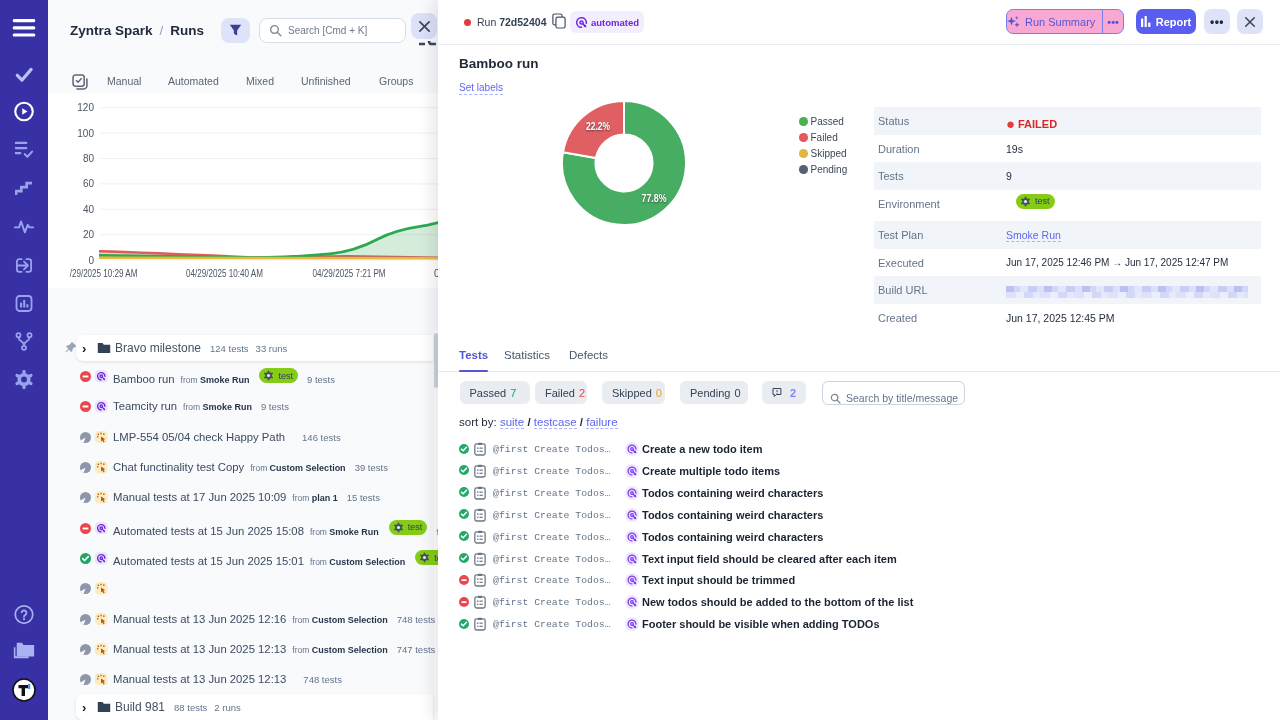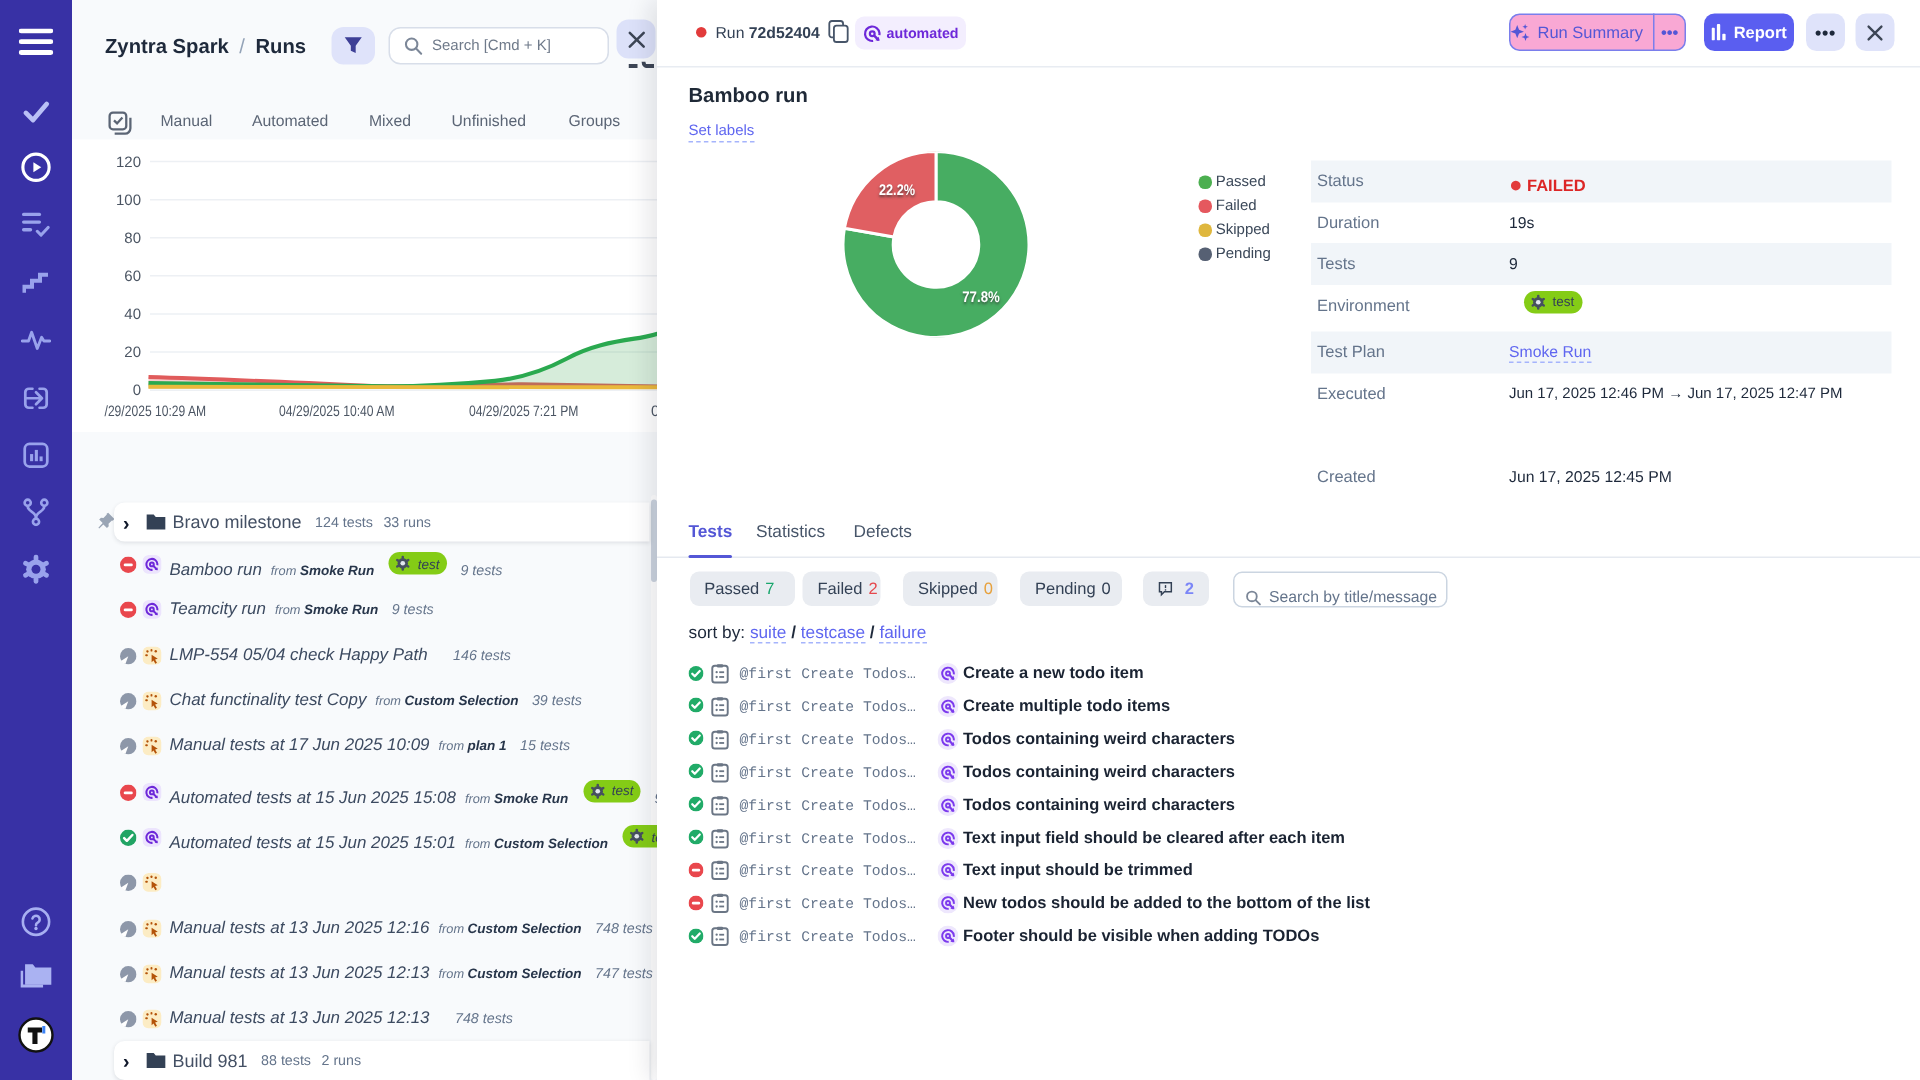--- a/index.html
+++ b/index.html
@@ -22,21 +22,21 @@
 #chartwrap { position:absolute; left:0px; top:93px; width:392px; height:195px; background:#fff; }
 
 .gcard { position:absolute; left:28px; width:357px; height:26px; background:#fff; border-radius:7px 0 0 7px; box-shadow:0 1px 3px rgba(30,41,59,.12); display:flex; align-items:center; }
 .gcard .chev { font-size:13px; color:#0f172a; font-weight:700; margin:0 0 0 6px; width:9px; }
 .gcard .gtitle { font-size:12px; color:#445064; font-weight:500; margin-left:4px;text-align:right; }
 .gcard .gmeta { font-size:9.5px; color:#64748b; margin-left:9px; }
 .gcard .gmeta b { font-weight:400; margin-right:7px; }
 .runrow { position:absolute; left:0; width:392px; height:30px; }
 .runrow .st { position:absolute; left:32px; top:10px; }
 .runrow .ty { position:absolute; left:47px; top:9px; width:12.5px; height:12.5px; border-radius:4px; }
-.runrow .rt { position:absolute; left:65px; top:9px; font-size:11.3px; color:#3c4a60; white-space:nowrap;font-style:italic; }
+.runrow .rt { position:absolute; left:65px; top:9px; font-size:11.3px; color:#3c4a60; white-space:nowrap; }
 .runrow .rt .fr { font-size:8.5px; color:#64748b; margin-left:6px; }
 .runrow .rt .pl { font-size:9px; color:#27354a; font-weight:700; }
 .runrow .rt .nt { font-size:9.5px; color:#64748b; margin-left:9px; }
 .chip-test { display:inline-flex; align-items:center; background:#84cc16; border-radius:9px; height:15px; padding:0 5px 0 4px; font-size:9px; color:#334155; margin-left:10px; position:relative; top:-2px;}
 
 #right { position:absolute; left:438px; top:0; width:842px; height:720px; background:#fff; box-shadow:-6px 0 14px rgba(15,23,42,.10); z-index:20; }
 #rhead { position:absolute; left:0; top:0; width:842px; height:45px; border-bottom:1px solid #e8ecf2; }
 #runid { position:absolute; left:26px; top:16px; font-size:10.5px; color:#334155; }
 #autochip { position:absolute; left:132px; top:11px; height:22px; background:#f3eefe; border-radius:6px; display:flex; align-items:center; padding:0 5px 0 5px; color:#6d28d9; font-weight:700; font-size:9.5px; }
 .btn { position:absolute; top:9px; height:25px; border-radius:7px; display:flex; align-items:center; justify-content:center; font-size:13px; }
@@ -545,20 +545,25 @@
           </svg>test</span></span>
     </div>
   <div class="trow lt" style="top:221px">
       <span class="lab">Test Plan</span>
       <span class="val" style="color:#5f66f0;border-bottom:1px dashed #a5b4fc;padding-bottom:0px">Smoke Run</span>
     </div>
   <div class="trow" style="top:248.5px">
       <span class="lab">Executed</span>
       <span class="val" style="font-size:10px">Jun 17, 2025 12:46 PM → Jun 17, 2025 12:47 PM</span>
     </div>
+  <div class="trow lt" style="top:276px">
+      <span class="lab">Build URL</span>
+    <span style="position:absolute;left:132px;top:10px;width:242px;height:6px;background:repeating-linear-gradient(90deg,#bcc1f3 0 8px,#d2d6f8 8px 14px,#e3e6fb 14px 22px,#c8cdf5 22px 31px,#dcdffa 31px 38px)"></span>
+    <span style="position:absolute;left:132px;top:16px;width:242px;height:6px;background:repeating-linear-gradient(90deg,#dee1fa 0 10px,#eceefd 10px 18px,#d3d7f8 18px 27px,#e6e8fc 27px 34px)"></span>
+  </div>
   <div class="trow" style="top:303.5px">
       <span class="lab">Created</span>
       <span class="val">Jun 17, 2025 12:45 PM</span>
     </div>
 
   <div id="rtabs">
     <span class="t act" style="left:21px">Tests</span>
     <span class="t" style="left:66px">Statistics</span>
     <span class="t" style="left:131px">Defects</span>
     <div id="tabline"></div>

